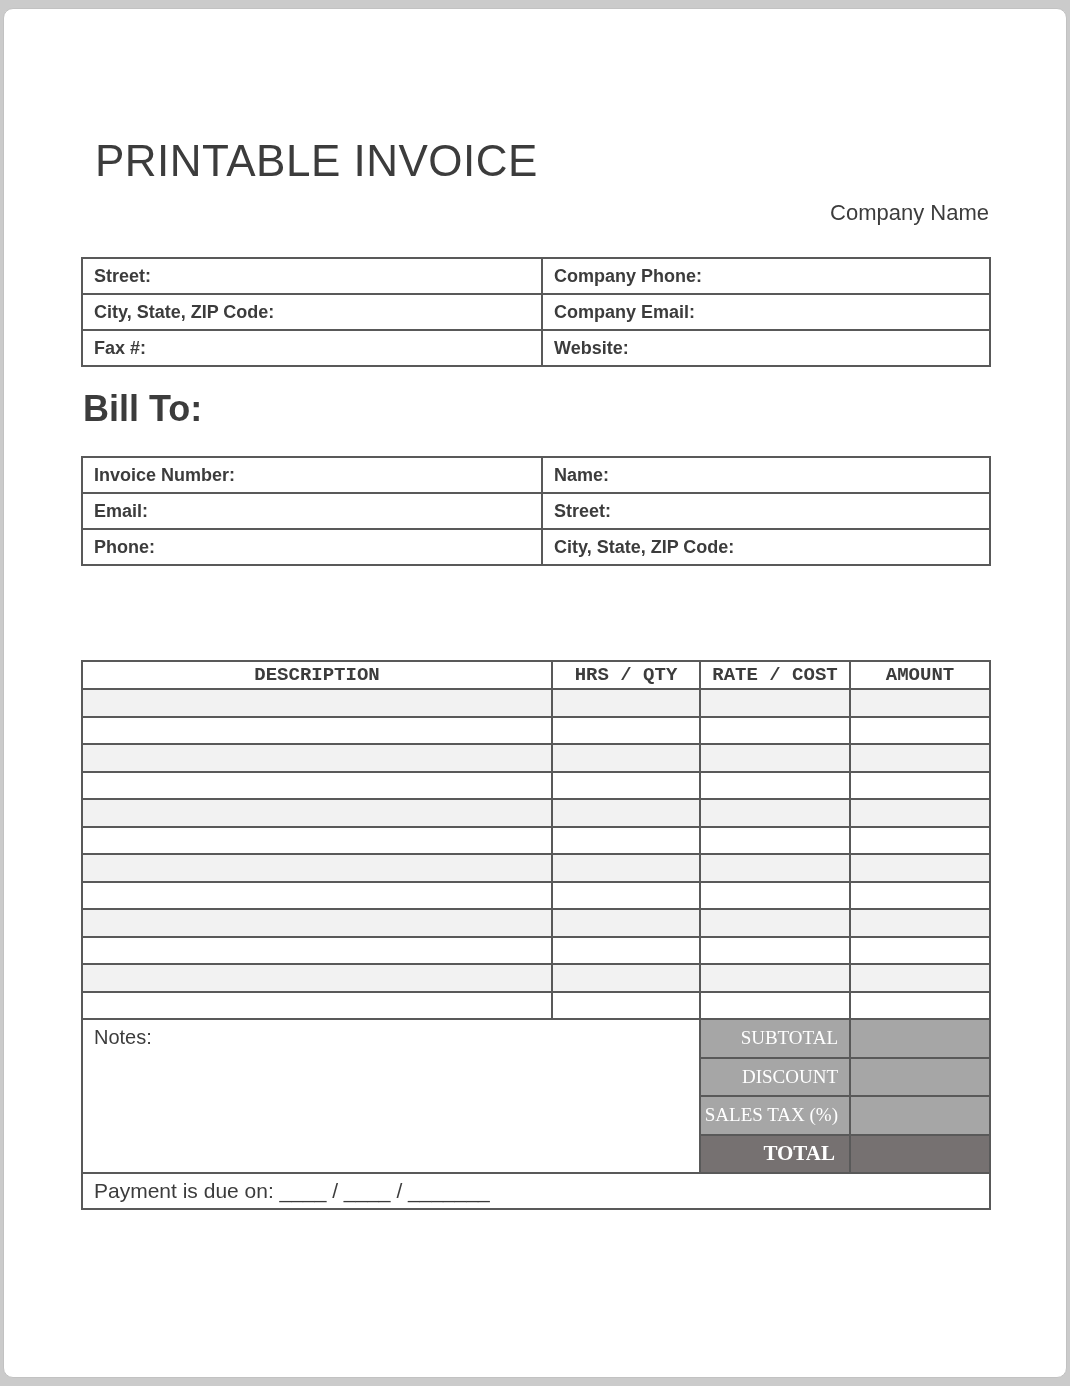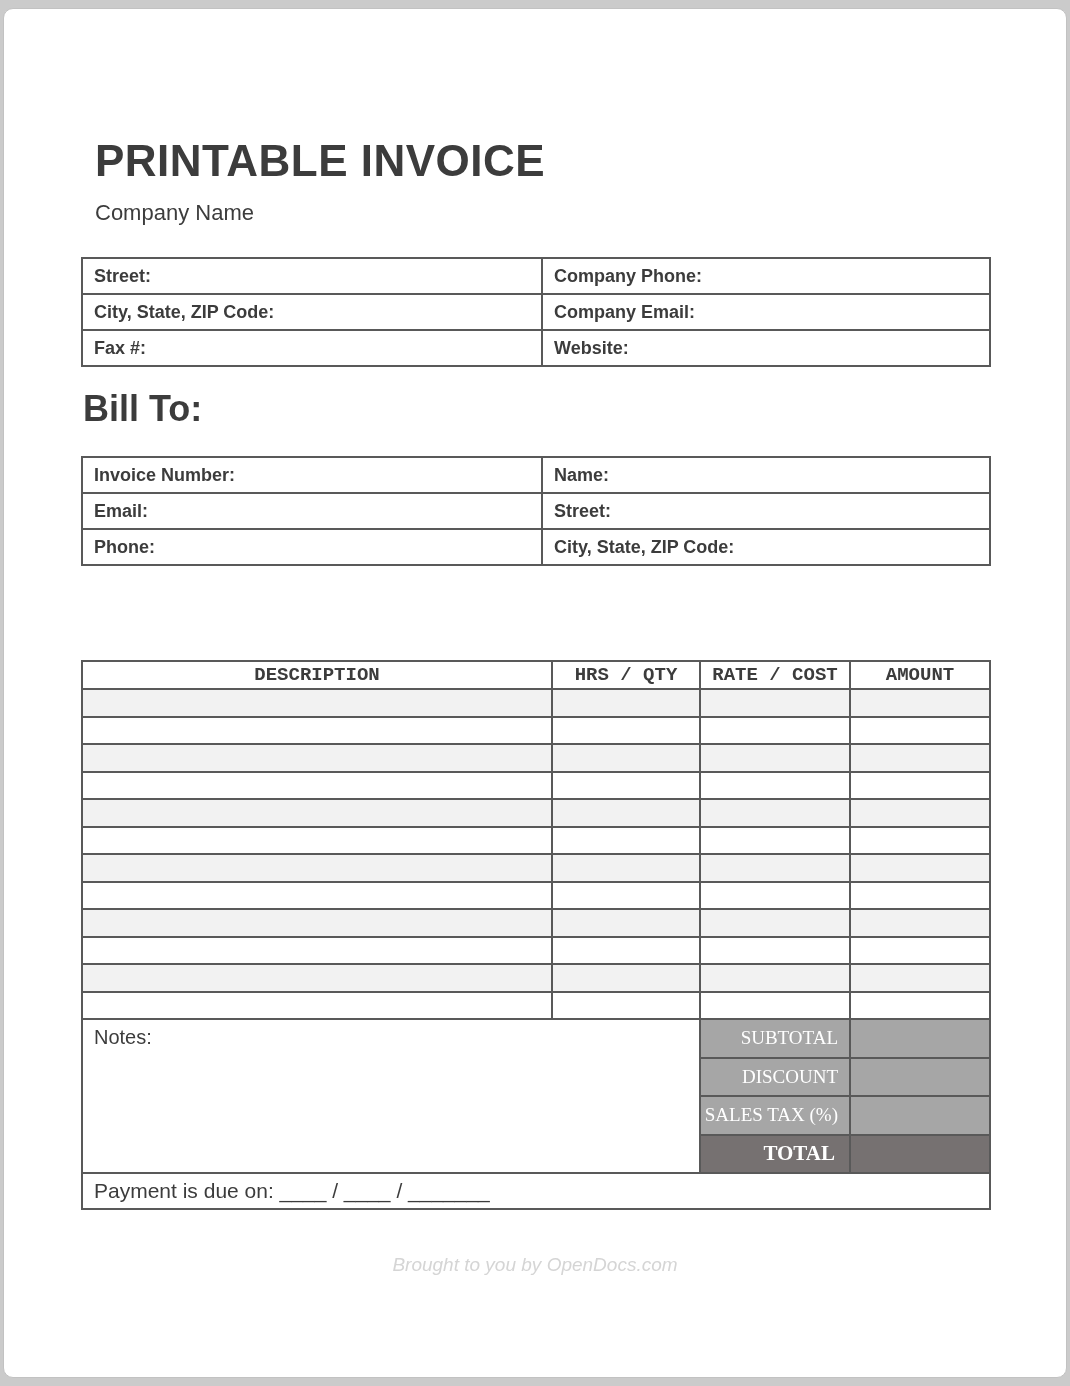--- a/index.html
+++ b/index.html
@@ -26,31 +26,32 @@
 
   .content {
     padding: 126px 0 0 77px;
     width: 985px;
   }
 
   .doc-title {
     margin-left: 14px;
     font-size: 44px;
     line-height: 51px;
-    font-weight: 700;
+    font-weight: 400;
     letter-spacing: 0.5px;
     color: var(--text, #3c3c3c);
   }
 
   .company-name {
     margin: 14px 0 0 14px;
     font-size: 22px;
     line-height: 26px;
     font-weight: 400;
     color: var(--text, #3c3c3c);
+    text-align: right;
   }
 
   table { border-collapse: collapse; table-layout: fixed; }
 
   
   .info-table {
     width: 908px;
     margin-top: 31px;
   }
   .info-table td {
@@ -299,16 +300,15 @@
         <tr class="total-row">
           <td class="sum-label">TOTAL</td>
           <td class="sum-amount"></td>
         </tr>
         <tr>
           <td class="payment-cell" colspan="4">Payment is due on: ____ / ____ / _______</td>
         </tr>
       </tbody>
     </table>
 
-    <div class="footer">Brought to you by OpenDocs.com</div>
 
   </div>
 </div>
 
 </body></html>

